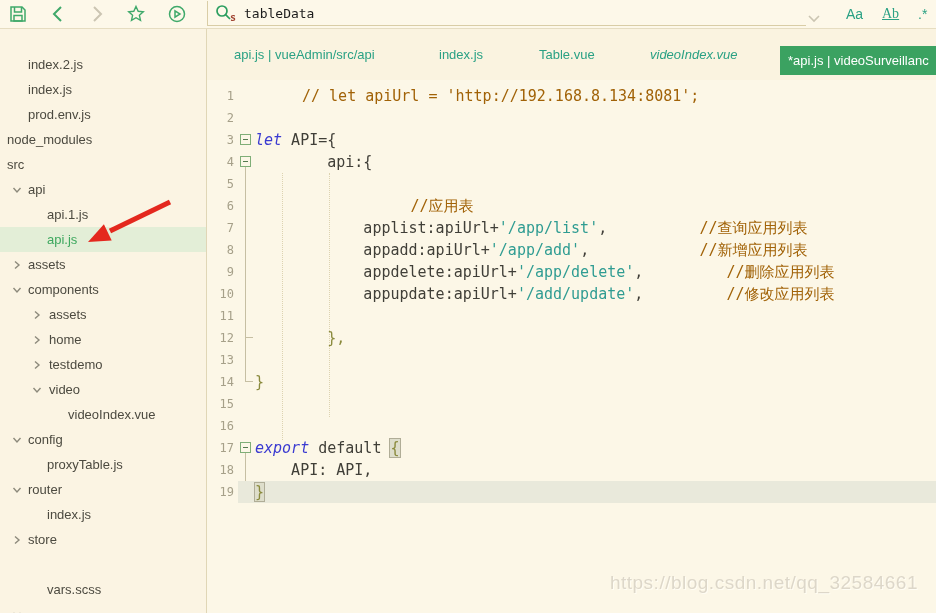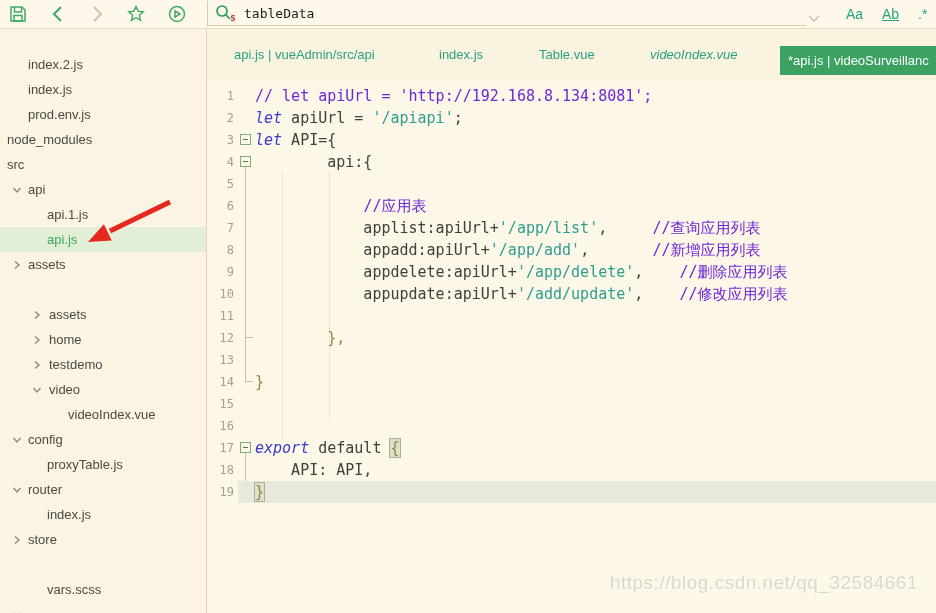--- a/index.html
+++ b/index.html
@@ -37,21 +37,21 @@
 
   
   .editor{position:absolute;left:207px;top:80px;width:729px;height:533px;background:#fcf7e7;cursor:text;}
   .lnum{position:absolute;left:0;width:27px;height:22px;text-align:right;
         font:12px/22px "DejaVu Sans Mono",monospace;color:#a6a089;}
   .cline{position:absolute;left:48px;height:22px;font:15px/22px "DejaVu Sans Mono",monospace;
          white-space:pre;color:#403f38;}
   .curline{position:absolute;left:31px;width:698px;height:22px;background:#e9e9db;}
   .tk-k{color:#3b3bd1;font-style:italic;}
   .tk-s{color:#2f9c92;}
-  .tk-c{color:#6d28d9;}
+  .tk-c{color:#a16207;margin-left:47px;}
   .tk-o{color:#8a8a3c;}
   .tk-B{color:#8a8a3c;background:#dedecb;box-shadow:0 0 0 1px #b0ad97;}
   .fold{position:absolute;left:33px;width:11px;height:11px;border:1px solid #7fae77;
         background:#fcf7e7;box-sizing:border-box;cursor:pointer;}
   .fold i{display:block;margin:4px auto 0;width:5px;height:1px;background:#557a50;}
   .fline{position:absolute;background:#c6bfa3;}
   .iguide{position:absolute;width:0;border-left:1px dotted #ddd3b0;}
 
   
   .watermark{position:absolute;right:18px;top:572px;font-size:19px;letter-spacing:.5px;
@@ -103,21 +103,21 @@
       </span>
       <input class="search-input" type="text" value="tableData" style="">
     </div>
 
     <span class="dd-chevron">
       <svg width="12" height="8" viewBox="0 0 12 8" fill="none" stroke="#cbc5b2" stroke-width="1.6">
         <polyline points="1,1 6,6 11,1"></polyline>
       </svg>
     </span>
     <span class="search-opt" style="left:846px;">Aa</span>
-    <span class="search-opt opt-word" style="left:882px;">Ab</span>
+    <span class="search-opt opt-word" style="left:882px;font-family:Liberation Serif, serif;">Ab</span>
     <span class="search-opt" style="left:918px;">.*</span>
   </div>
 
   <div class="sidebar">
       <div class="srow" style="top: 23px;">
         <span class="slabel" style="left: 28px;">index.2.js</span>
       </div>
       <div class="srow" style="top: 48px;">
         <span class="slabel" style="left: 28px;">index.js</span>
       </div>
@@ -144,20 +144,28 @@
       <div class="srow sel" style="top: 198px;">
         <span class="slabel" style="left: 47px;">api.js</span>
       </div>
       <div class="srow" style="top: 223px;">
         <span class="schev" style="left: 12px;">
           <svg width="10" height="10" viewBox="0 0 10 10" fill="none" stroke="#8d8a7c" stroke-width="1.4">
             <polyline points="3,1.5 7,5 3,8.5"></polyline>
           </svg>
         </span>
         <span class="slabel" style="left: 28px;">assets</span>
+      </div>
+      <div class="srow" style="top: 248px;">
+        <span class="schev" style="left: 12px;">
+          <svg width="10" height="10" viewBox="0 0 10 10" fill="none" stroke="#8d8a7c" stroke-width="1.4">
+            <polyline points="1.5,3 5,7 8.5,3"></polyline>
+          </svg>
+        </span>
+        <span class="slabel" style="left: 28px;">components</span>
       </div>
       <div class="srow" style="top: 273px;">
         <span class="schev" style="left: 32px;">
           <svg width="10" height="10" viewBox="0 0 10 10" fill="none" stroke="#8d8a7c" stroke-width="1.4">
             <polyline points="3,1.5 7,5 3,8.5"></polyline>
           </svg>
         </span>
         <span class="slabel" style="left: 49px;">assets</span>
       </div>
       <div class="srow" style="top: 298px;">
@@ -244,21 +252,20 @@
     <div class="iguide" style="left:75px;top:93px;height:267px;"></div>
     <div class="iguide" style="left:122px;top:93px;height:244px;"></div>
     <div class="fline" style="left:38px;top:87px;width:1px;height:215px;"></div>
     <div class="fline" style="left:39px;top:257px;width:7px;height:1px;"></div>
     <div class="fline" style="left:39px;top:301px;width:7px;height:1px;"></div>
     <div class="fline" style="left:38px;top:373px;width:1px;height:40px;"></div>
     <div class="fline" style="left:39px;top:412px;width:7px;height:1px;"></div>
   <div class="lnum" style="top: 5px;">1</div>
       <div class="cline" style="top: 5px;"><span class="tk-c">// let apiUrl = 'http://192.168.8.134:8081';</span></div>
       <div class="lnum" style="top: 27px;">2</div>
-      <div class="cline" style="top: 27px;"><span class="tk-k">let</span><span class="tk-p"> apiUrl = </span><span class="tk-s">'/apiapi'</span><span class="tk-p">;</span></div>
       <div class="lnum" style="top: 49px;">3</div>
       <div class="fold" style="top: 54px;">
         <i></i>
       </div>
       <div class="cline" style="top: 49px;"><span class="tk-k">let</span><span class="tk-p"> API={</span></div>
       <div class="lnum" style="top: 71px;">4</div>
       <div class="fold" style="top: 76px;">
         <i></i>
       </div>
       <div class="cline" style="top: 71px;"><span class="tk-p">        api:{</span></div>

